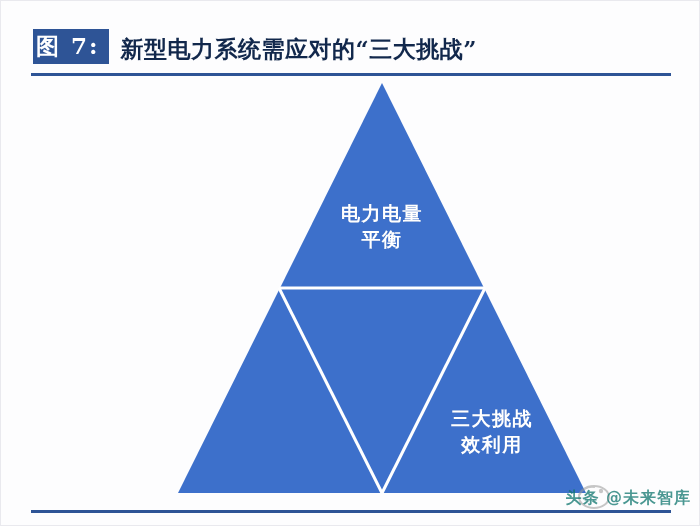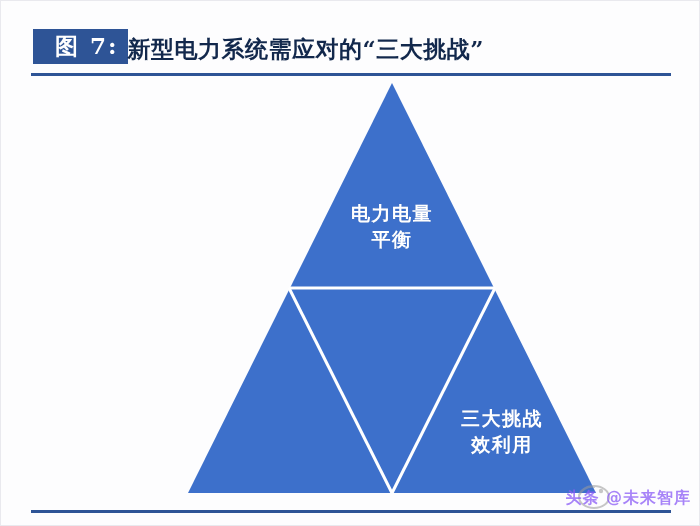--- a/index.html
+++ b/index.html
@@ -31,29 +31,30 @@
     display: flex;
     align-items: flex-end;
     white-space: nowrap;
   }
   .fig-badge {
     background: #2e5496;
     color: #ffffff;
     font-size: 23px;
     font-weight: bold;
     line-height: 1;
-    padding: 5px 9px 7px 22px;
+    padding: 5px 9px 7px 3px;
     letter-spacing: 2px;
     font-family: "DejaVu Serif", "Liberation Serif", serif;
   }
   .title-text {
     color: #12284c;
     font-size: 23px;
     font-weight: bold;
     line-height: 1;
+    margin-left: 12px;
     padding-bottom: 4px;
     letter-spacing: 0.5px;
     font-family: "DejaVu Serif", "Liberation Serif", serif;
   }
 
   .title-rule {
     position: absolute;
     left: 30px;
     top: 72px;
     width: 640px;
@@ -66,21 +67,21 @@
     left: 30px;
     bottom: 12px;
     width: 640px;
     height: 3px;
     background: #2e5496;
   }
 
   
   .pyramid-wrap {
     position: absolute;
-    left: 185px;
+    left: 175px;
     top: 80px;
     width: 412px;
     height: 415px;
     text-decoration: underline;
   }
   .pyramid-svg {
     display: block;
     width: 412px;
     height: 415px;
   }
@@ -108,21 +109,21 @@
     right: 8px;
     bottom: 16px;
     display: flex;
     align-items: center;
     opacity: 0.75;
     pointer-events: none;
   }
   .wm-text {
     font-size: 16px;
     font-weight: bold;
-    color: #8b5cf6;
+    color: #0f766e;
     letter-spacing: 1px;
     font-family: "DejaVu Sans", "Liberation Sans", sans-serif;
   }
   .wm-logo {
     position: absolute;
     right: 86px;
     bottom: 14px;
     width: 38px;
     height: 30px;
     opacity: 0.55;

